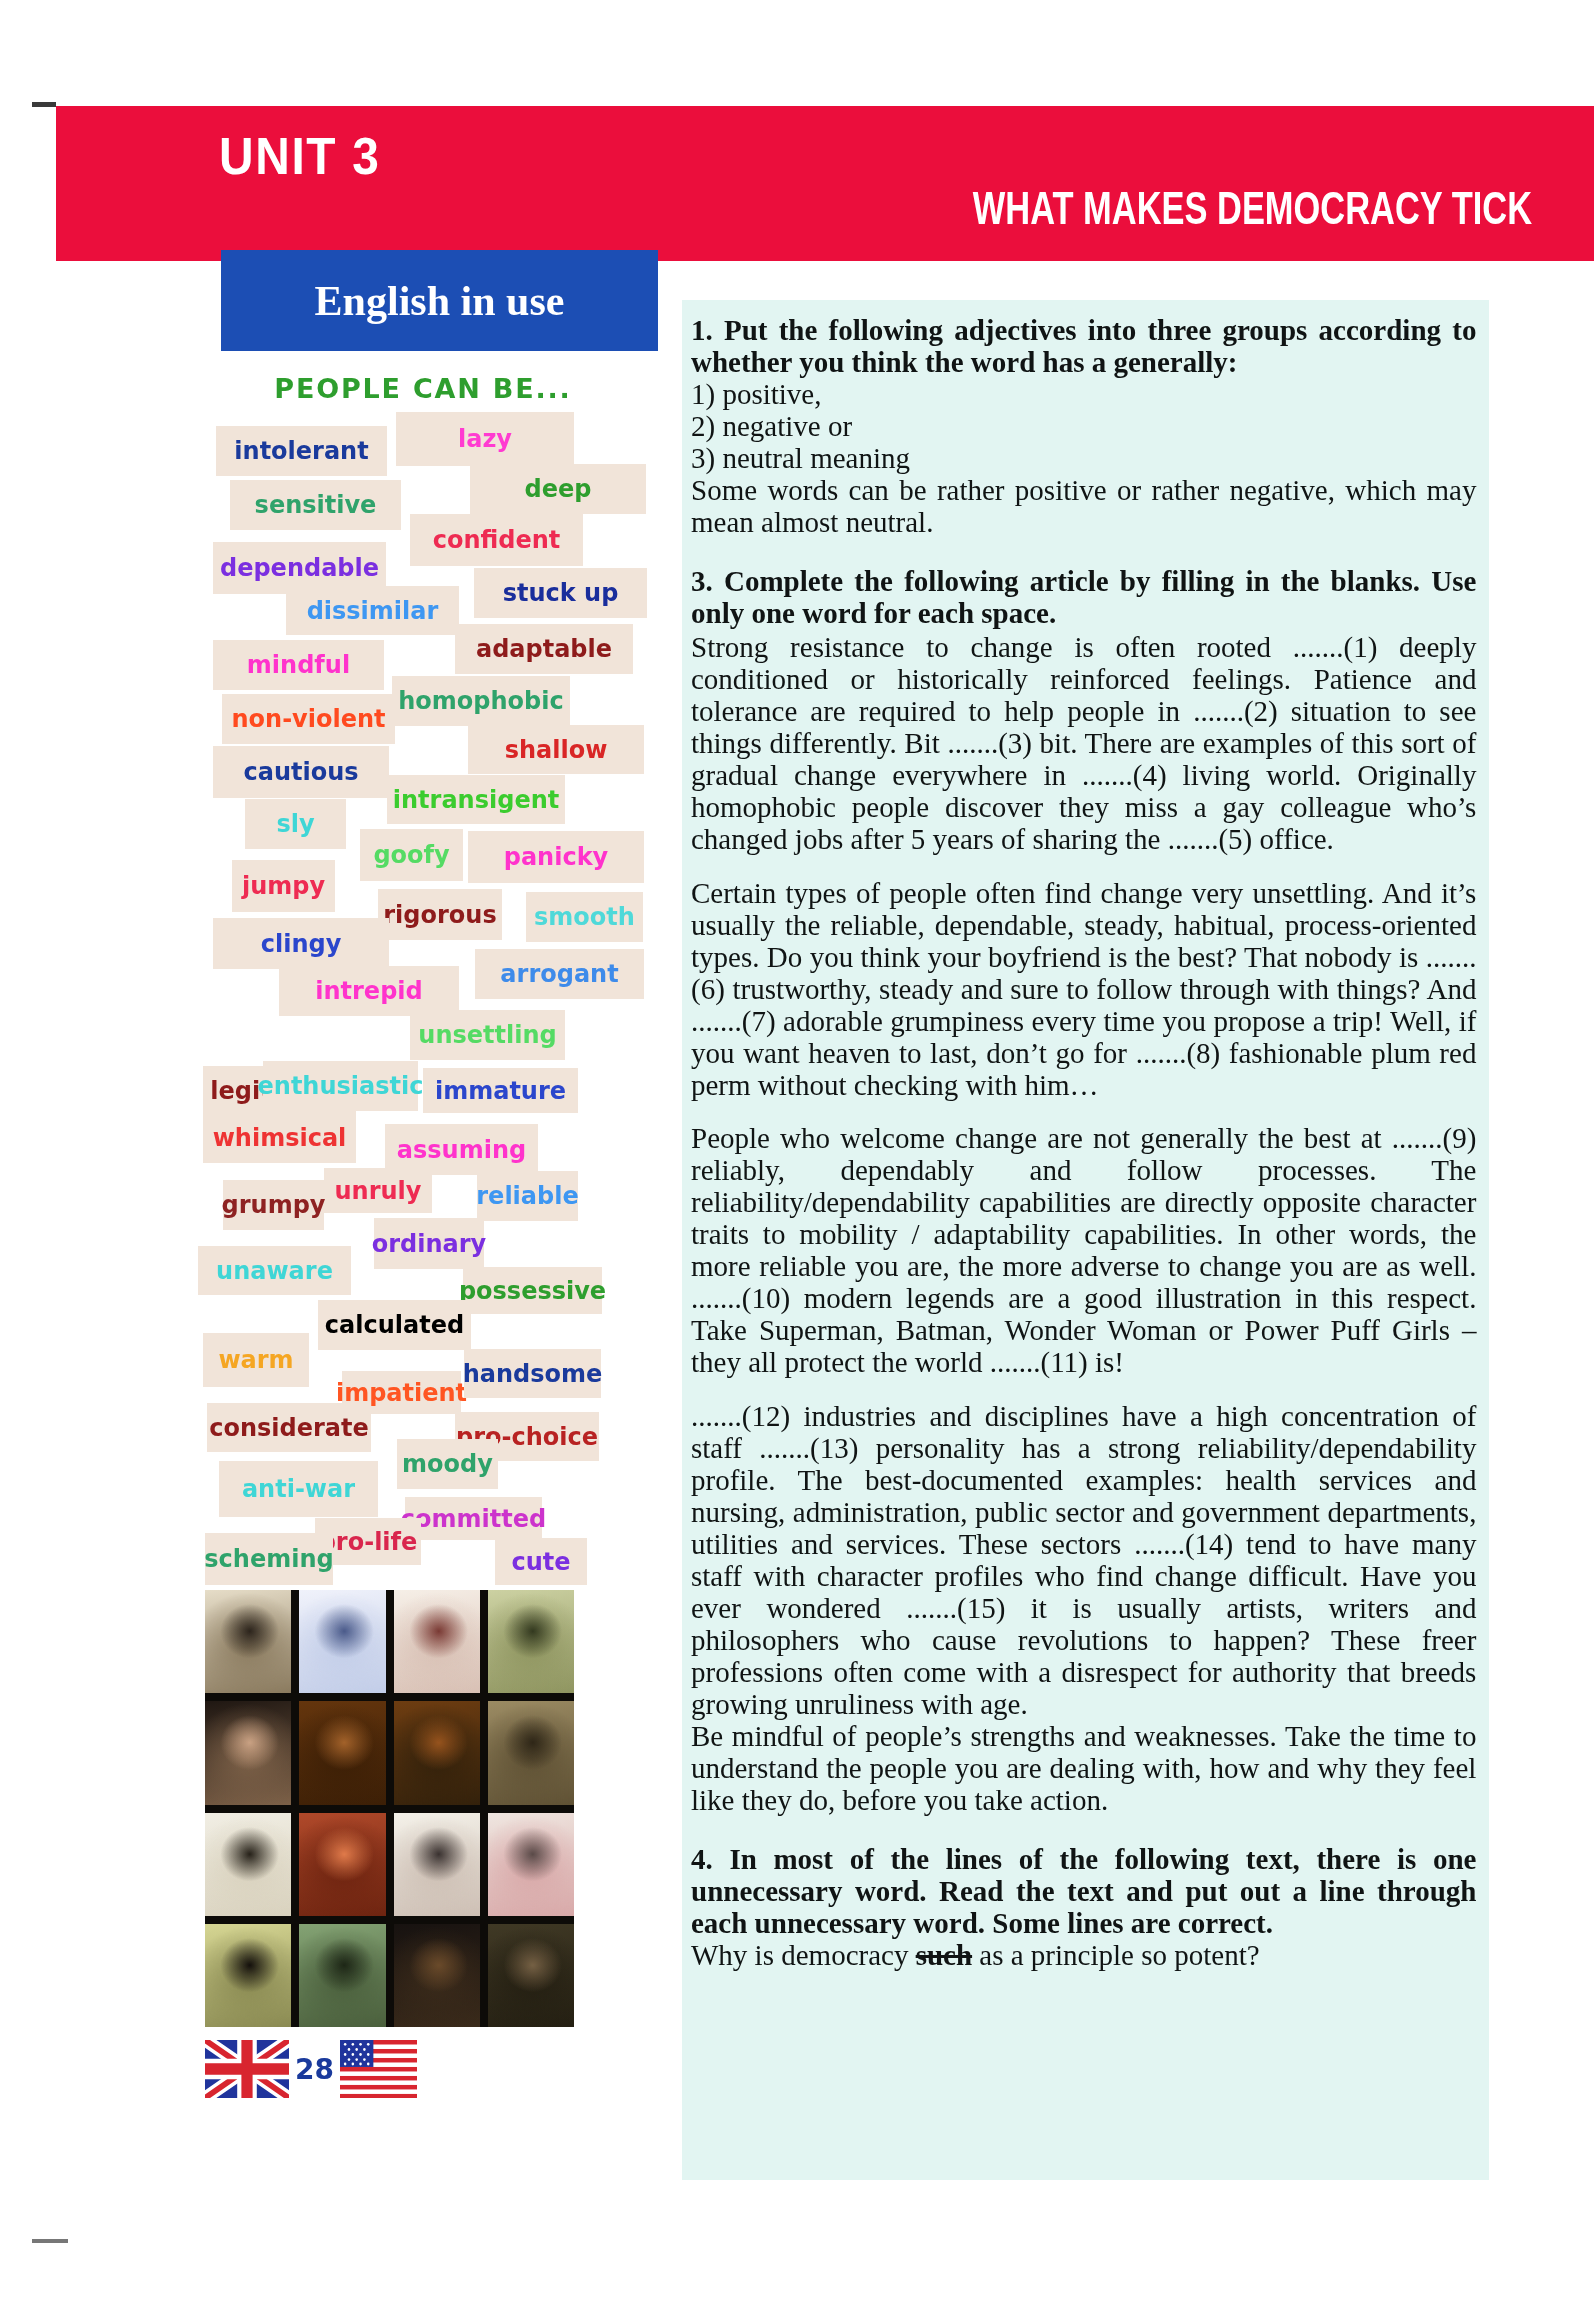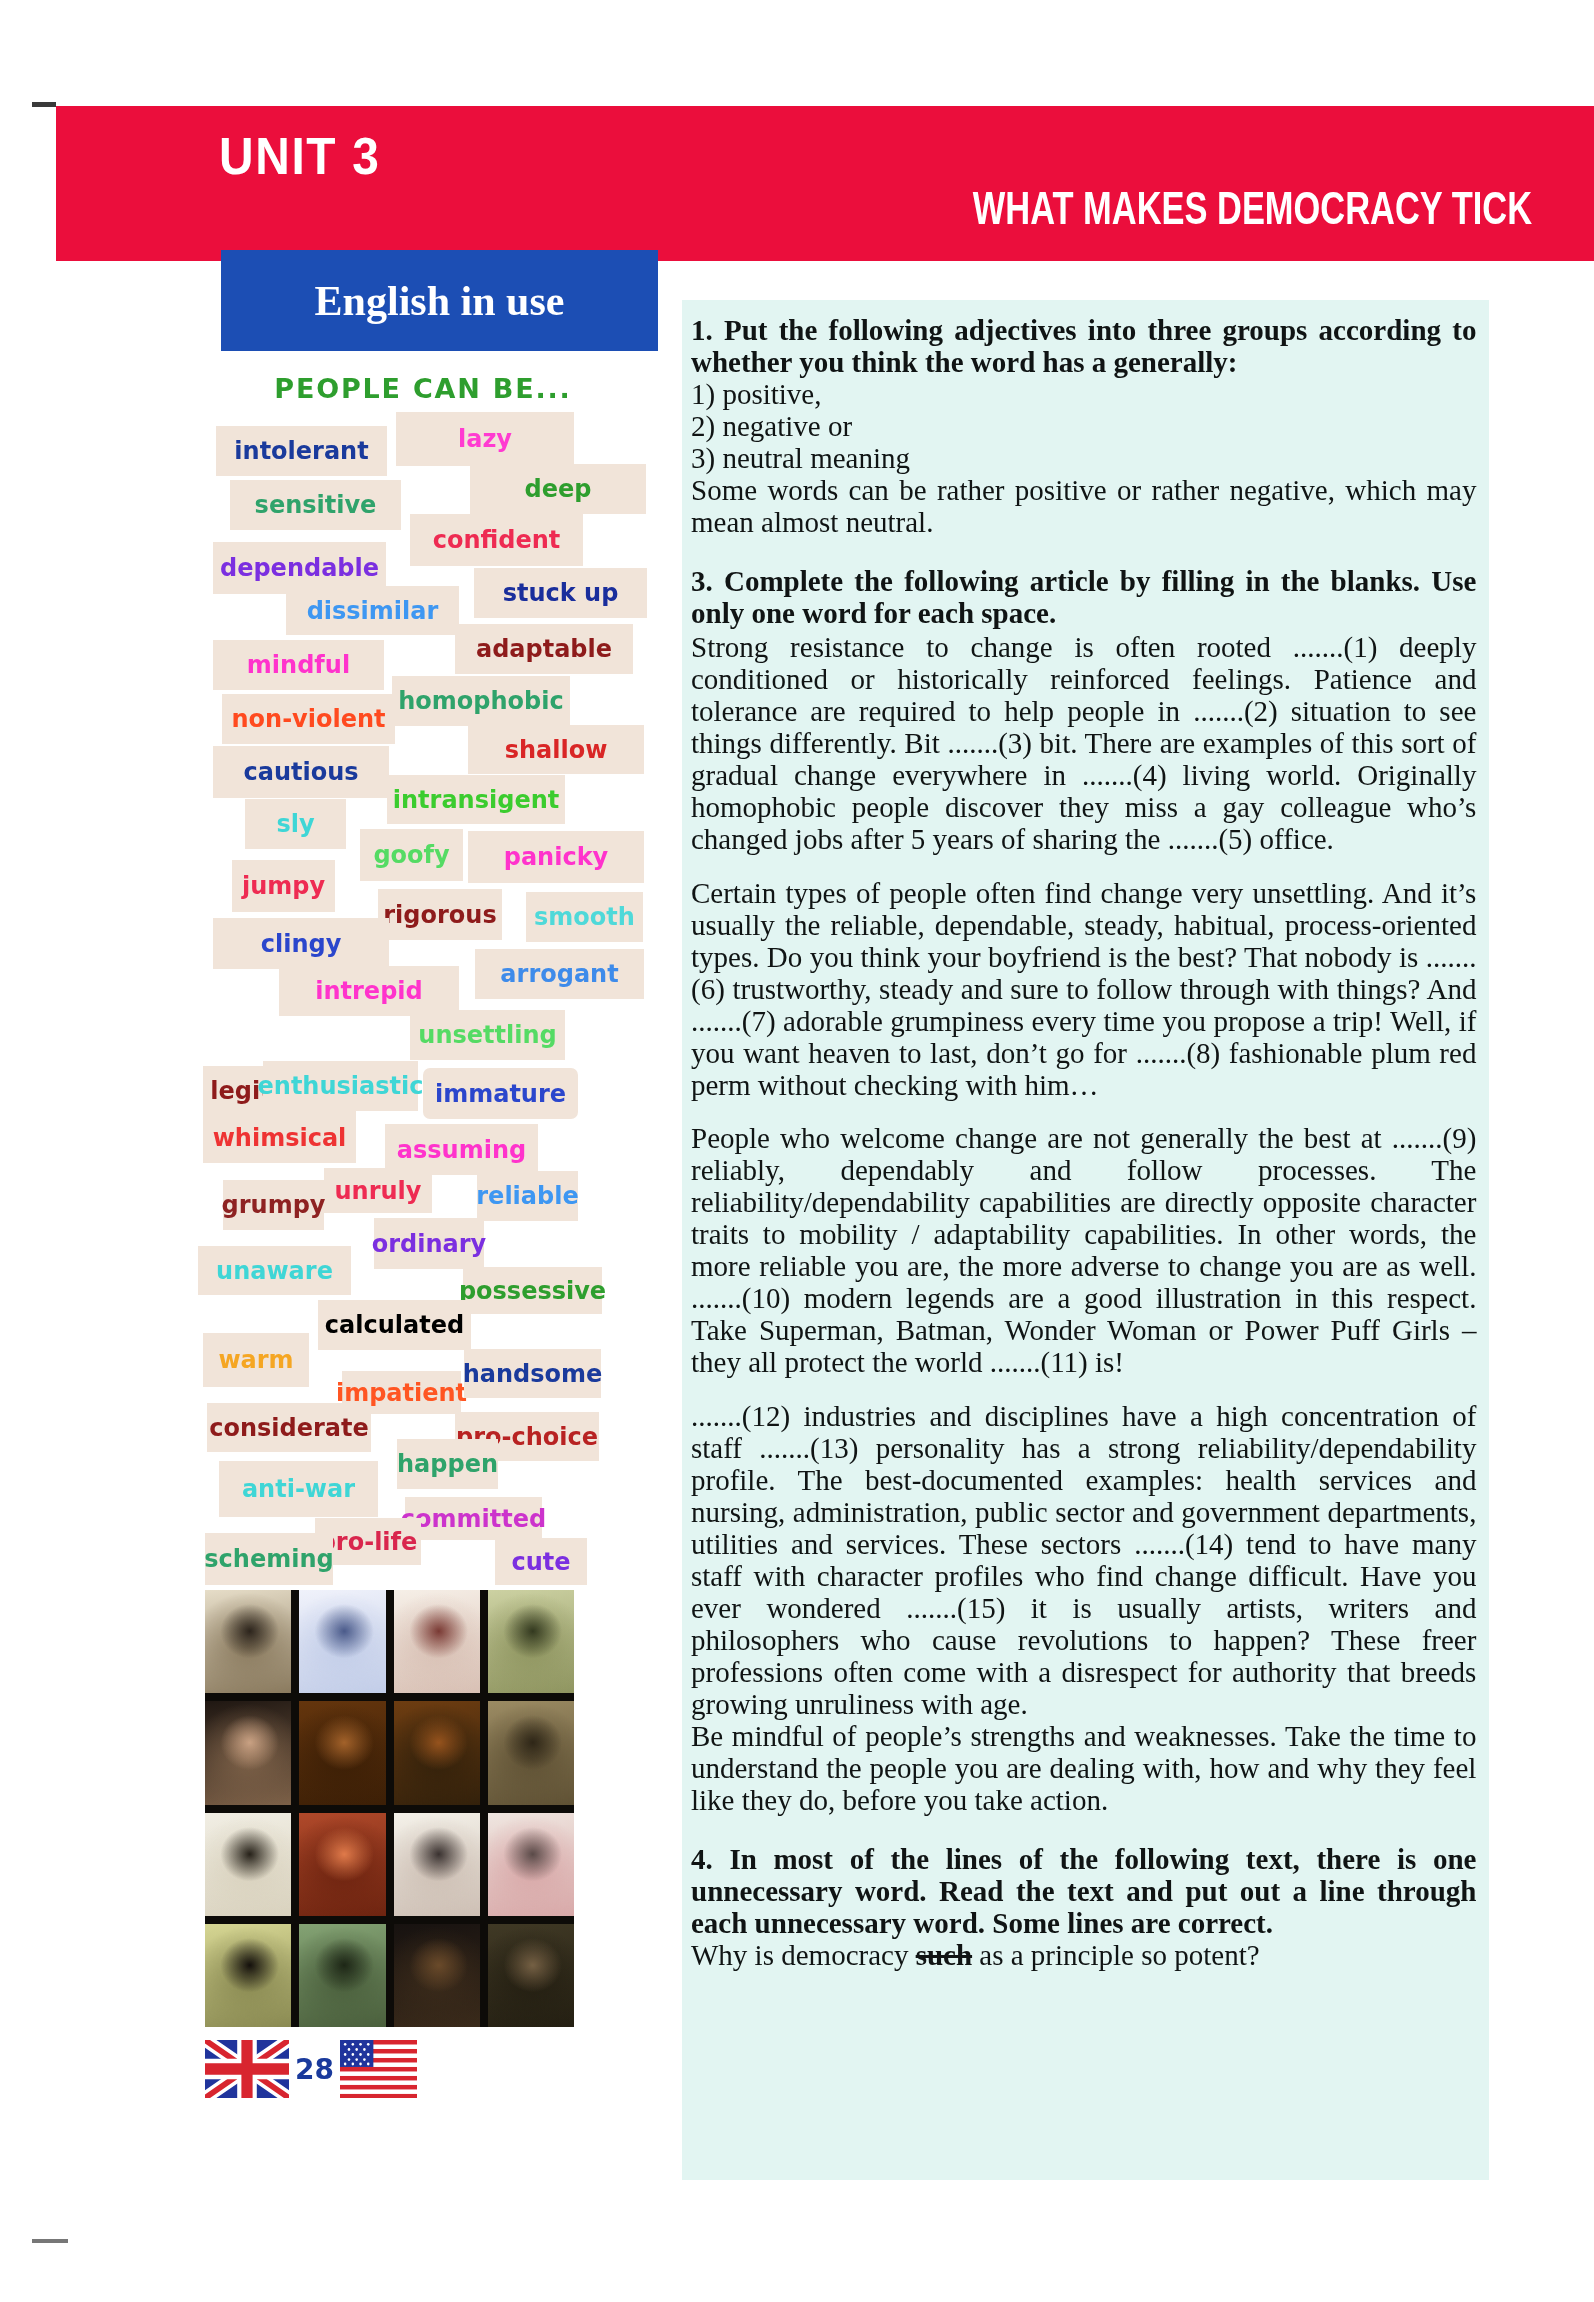--- a/index.html
+++ b/index.html
@@ -82,37 +82,37 @@
       <div class="tag" style="left: 468px; top: 831px; width: 176px; height: 52px; background: rgb(241, 228, 217); color: rgb(255, 51, 204);">panicky</div>
       <div class="tag" style="left: 232px; top: 860px; width: 103px; height: 52px; background: rgb(241, 228, 217); color: rgb(238, 43, 82);">jumpy</div>
       <div class="tag" style="left: 378px; top: 889px; width: 124px; height: 51px; background: rgb(241, 228, 217); color: rgb(142, 27, 27);">rigorous</div>
       <div class="tag" style="left: 526px; top: 892px; width: 117px; height: 50px; background: rgb(241, 228, 217); color: rgb(79, 217, 217);">smooth</div>
       <div class="tag" style="left: 213px; top: 918px; width: 176px; height: 51px; background: rgb(241, 228, 217); color: rgb(43, 70, 204);">clingy</div>
       <div class="tag" style="left: 475px; top: 949px; width: 169px; height: 50px; background: rgb(241, 228, 217); color: rgb(62, 139, 234);">arrogant</div>
       <div class="tag" style="left: 279px; top: 966px; width: 180px; height: 50px; background: rgb(241, 228, 217); color: rgb(255, 51, 204);">intrepid</div>
       <div class="tag" style="left: 203px; top: 1066px; width: 153px; height: 50px; background: rgb(241, 228, 217); color: rgb(142, 27, 27);">legitimate</div>
       <div class="tag" style="left: 410px; top: 1010px; width: 155px; height: 50px; background: rgb(241, 228, 217); color: rgb(85, 219, 100);">unsettling</div>
       <div class="tag" style="left: 263px; top: 1061px; width: 155px; height: 50px; background: rgb(241, 228, 217); color: rgb(63, 214, 214);">enthusiastic</div>
-      <div class="tag" style="left: 423px; top: 1068px; width: 155px; height: 51px; background: rgb(241, 228, 217); color: rgb(43, 70, 204); border-radius: 7px;">immature</div>
+      <div class="tag" style="left: 423px; top: 1068px; width: 155px; height: 45px; background: rgb(241, 228, 217); color: rgb(43, 70, 204);">immature</div>
       <div class="tag" style="left: 203px; top: 1113px; width: 153px; height: 50px; background: rgb(241, 228, 217); color: rgb(238, 51, 51); text-align: right;">whimsical</div>
       <div class="tag" style="left: 385px; top: 1124px; width: 153px; height: 51px; background: rgb(241, 228, 217); color: rgb(255, 51, 204);">assuming</div>
       <div class="tag" style="left: 324px; top: 1168px; width: 108px; height: 45px; background: rgb(241, 228, 217); color: rgb(238, 43, 82);">unruly</div>
       <div class="tag" style="left: 477px; top: 1171px; width: 101px; height: 50px; background: rgb(241, 228, 217); color: rgb(62, 151, 242);">reliable</div>
       <div class="tag" style="left: 223px; top: 1180px; width: 101px; height: 50px; background: rgb(241, 228, 217); color: rgb(142, 34, 34);">grumpy</div>
       <div class="tag" style="left: 374px; top: 1218px; width: 110px; height: 51px; background: rgb(241, 228, 217); color: rgb(123, 47, 224);">ordinary</div>
       <div class="tag" style="left: 198px; top: 1246px; width: 153px; height: 49px; background: rgb(241, 228, 217); color: rgb(63, 214, 214);">unaware</div>
       <div class="tag" style="left: 463px; top: 1267px; width: 139px; height: 47px; background: rgb(241, 228, 217); color: rgb(46, 158, 46);">possessive</div>
       <div class="tag" style="left: 318px; top: 1300px; width: 153px; height: 50px; background: rgb(241, 228, 217); color: #000000;">calculated</div>
       <div class="tag" style="left: 203px; top: 1333px; width: 106px; height: 54px; background: rgb(241, 228, 217); color: rgb(245, 166, 35);">warm</div>
       <div class="tag" style="left: 342px; top: 1371px; width: 119px; height: 43px; background: rgb(241, 228, 217); color: rgb(255, 85, 34);">impatient</div>
       <div class="tag" style="left: 464px; top: 1349px; width: 137px; height: 49px; background: rgb(241, 228, 217); color: rgb(26, 58, 156);">handsome</div>
       <div class="tag" style="left: 207px; top: 1403px; width: 164px; height: 49px; background: rgb(241, 228, 217); color: rgb(142, 27, 27);">considerate</div>
       <div class="tag" style="left: 455px; top: 1412px; width: 144px; height: 49px; background: rgb(241, 228, 217); color: rgb(184, 34, 34);">pro-choice</div>
       <div class="tag" style="left: 219px; top: 1461px; width: 159px; height: 56px; background: rgb(241, 228, 217); color: rgb(63, 214, 214);">anti-war</div>
-      <div class="tag" style="left: 397px; top: 1439px; width: 101px; height: 50px; background: rgb(241, 228, 217); color: rgb(47, 163, 107);">happen</div>
+      <div class="tag" style="left: 397px; top: 1439px; width: 101px; height: 50px; background: rgb(241, 228, 217); color: rgb(47, 163, 107);">moody</div>
       <div class="tag" style="left: 405px; top: 1497px; width: 137px; height: 43px; background: rgb(241, 228, 217); color: rgb(204, 51, 204);">committed</div>
       <div class="tag" style="left: 315px; top: 1518px; width: 106px; height: 47px; background: rgb(241, 228, 217); color: rgb(217, 38, 77);">pro-life</div>
       <div class="tag" style="left: 205px; top: 1533px; width: 128px; height: 52px; background: rgb(241, 228, 217); color: rgb(47, 163, 107);">scheming</div>
       <div class="tag" style="left: 495px; top: 1538px; width: 92px; height: 47px; background: rgb(241, 228, 217); color: rgb(123, 47, 224);">cute</div>
     </div>
 
   <div class="panel" style="background: rgb(226, 245, 242);">
     <div class="blk">
       <p class="hd">1. Put the following adjectives into three groups according to whether you think the word has a generally:</p>
       <div>

